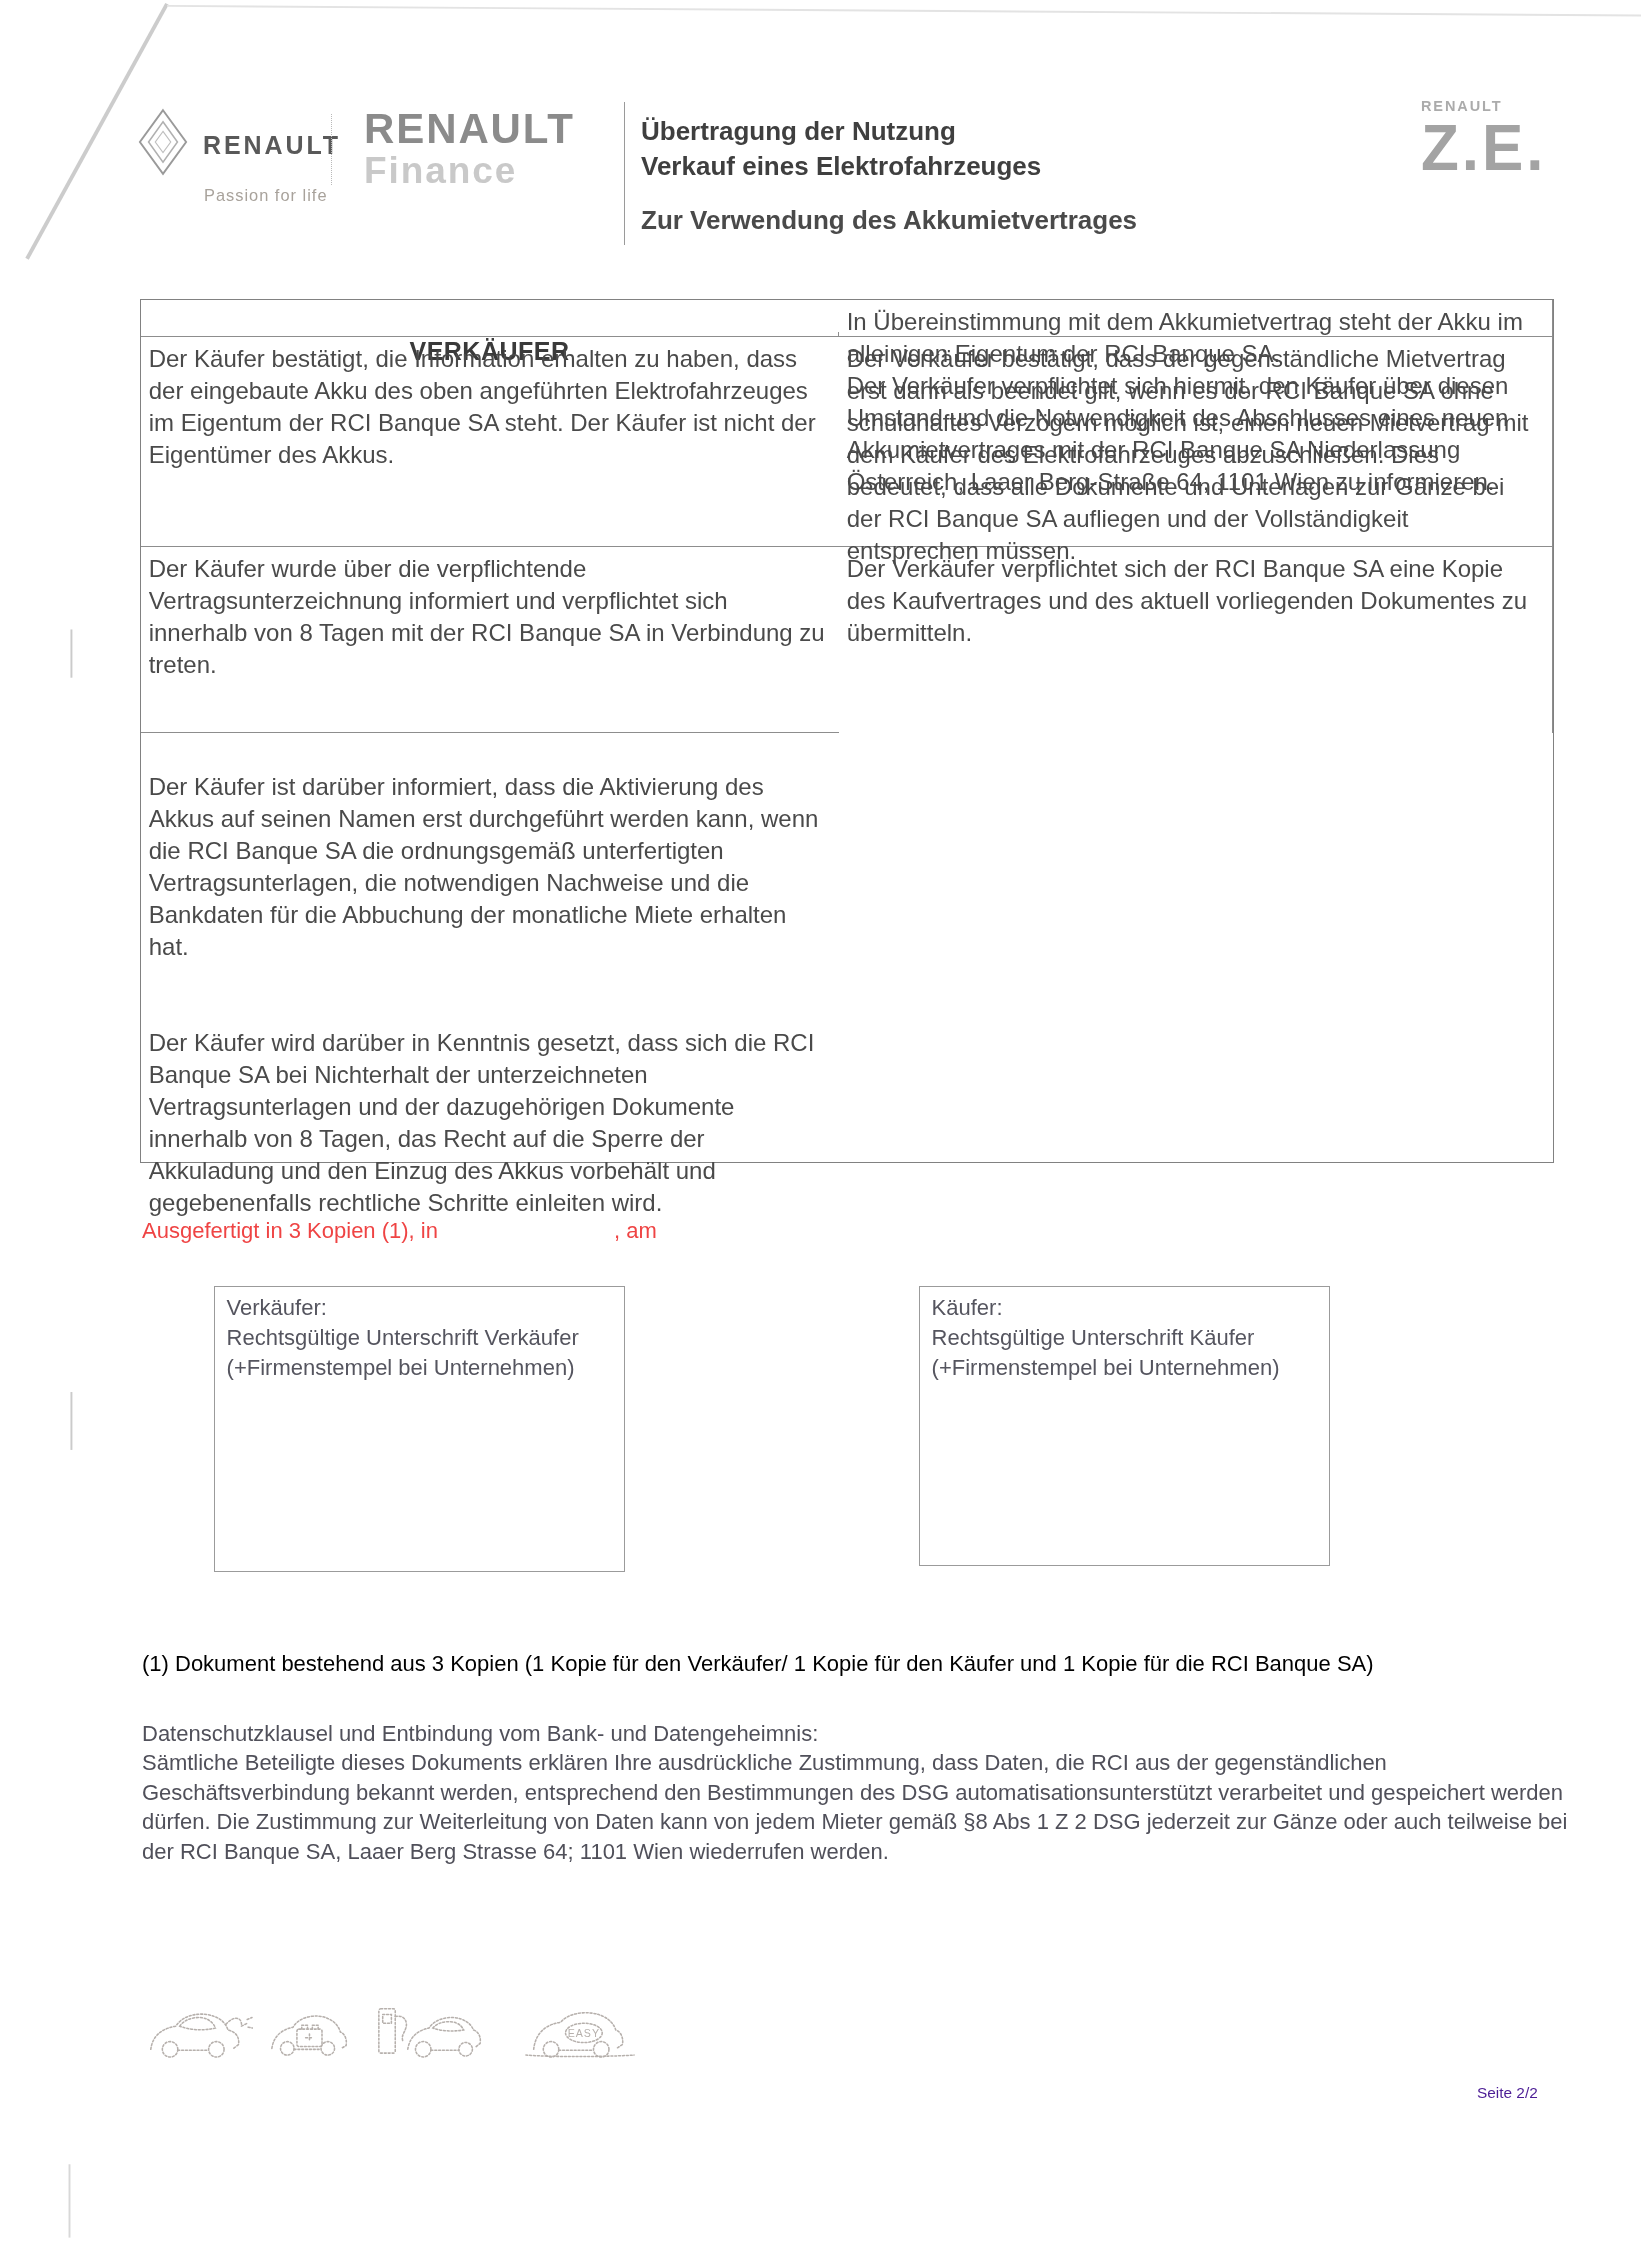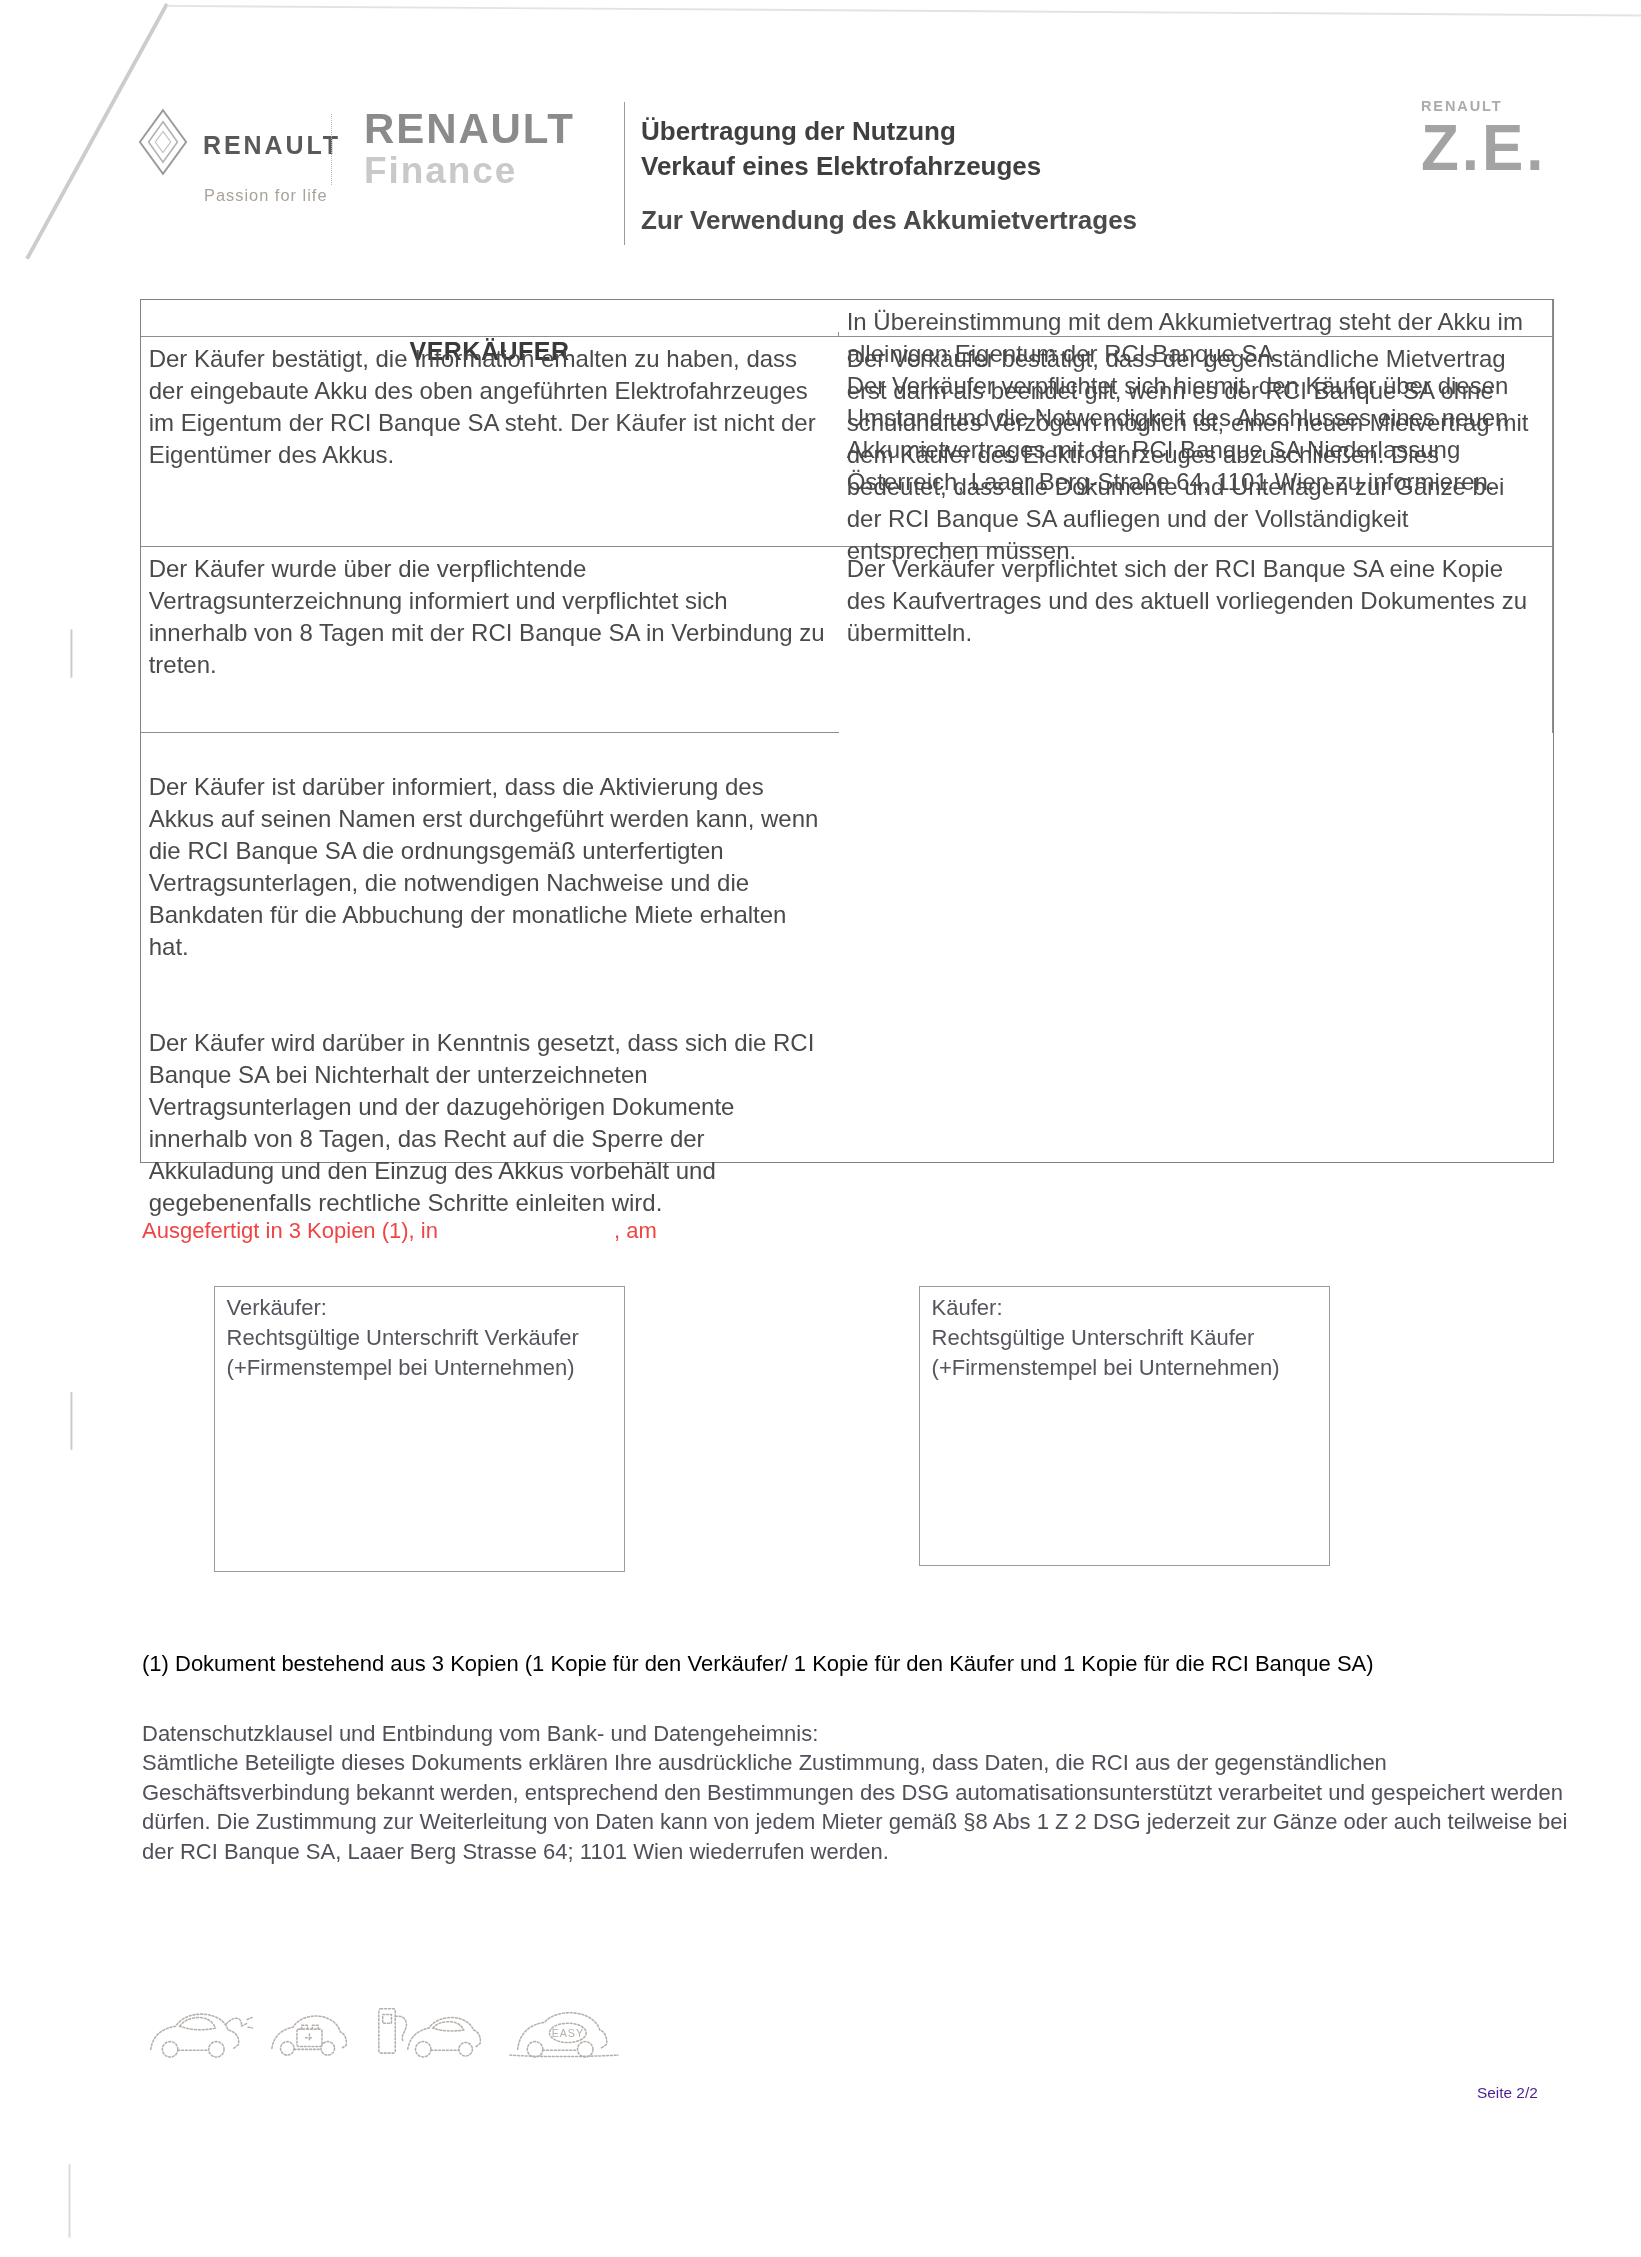--- a/index.html
+++ b/index.html
@@ -163,21 +163,21 @@
       <rect x="4" y="12" width="17" height="46" rx="2"></rect>
       <rect x="8" y="18" width="9" height="9"></rect>
       <path d="M21 20 C31 18 34 26 32 32 C30 38 27 40 29 46"></path>
       <path d="M34 54 C36 40 46 34 56 32 C63 21 80 19 90 23 C98 26 101 31 102 34 C108 36 110 42 109 48 L104 52"></path>
       <path d="M60 32 C66 25 78 24 85 27 C89 29 91 32 92 34 C80 36 68 35 60 32 Z"></path>
       <circle cx="50" cy="54" r="8"></circle>
       <circle cx="94" cy="54" r="7"></circle>
       <path d="M58 55 L87 55"></path>
     </svg>
   </div>
-  <div class="ev-icon" style="left:508px;top:1999px;">
+  <div class="ev-icon" style="left:524px;top:1999px;">
     <svg width="112" height="62" viewBox="0 0 116 64" fill="none" stroke="#b6b0ac" stroke-width="1.6" stroke-dasharray="2 2" stroke-linecap="round">
       <path d="M10 52 C12 34 24 26 38 24 C47 13 68 12 80 17 C90 21 94 28 95 32 C101 34 103 41 102 47 L96 51"></path>
       <circle cx="28" cy="52" r="8"></circle>
       <circle cx="80" cy="52" r="8"></circle>
       <path d="M36 53 L72 53"></path>
       <path d="M2 58 C30 60 80 60 114 58"></path>
       <ellipse cx="62" cy="35" rx="19" ry="10"></ellipse>
       <text x="62" y="39" text-anchor="middle" font-size="11" letter-spacing="1" fill="#b6b0ac" stroke="none" font-family="Liberation Sans, DejaVu Sans, sans-serif">EASY</text>
     </svg>
   </div>

